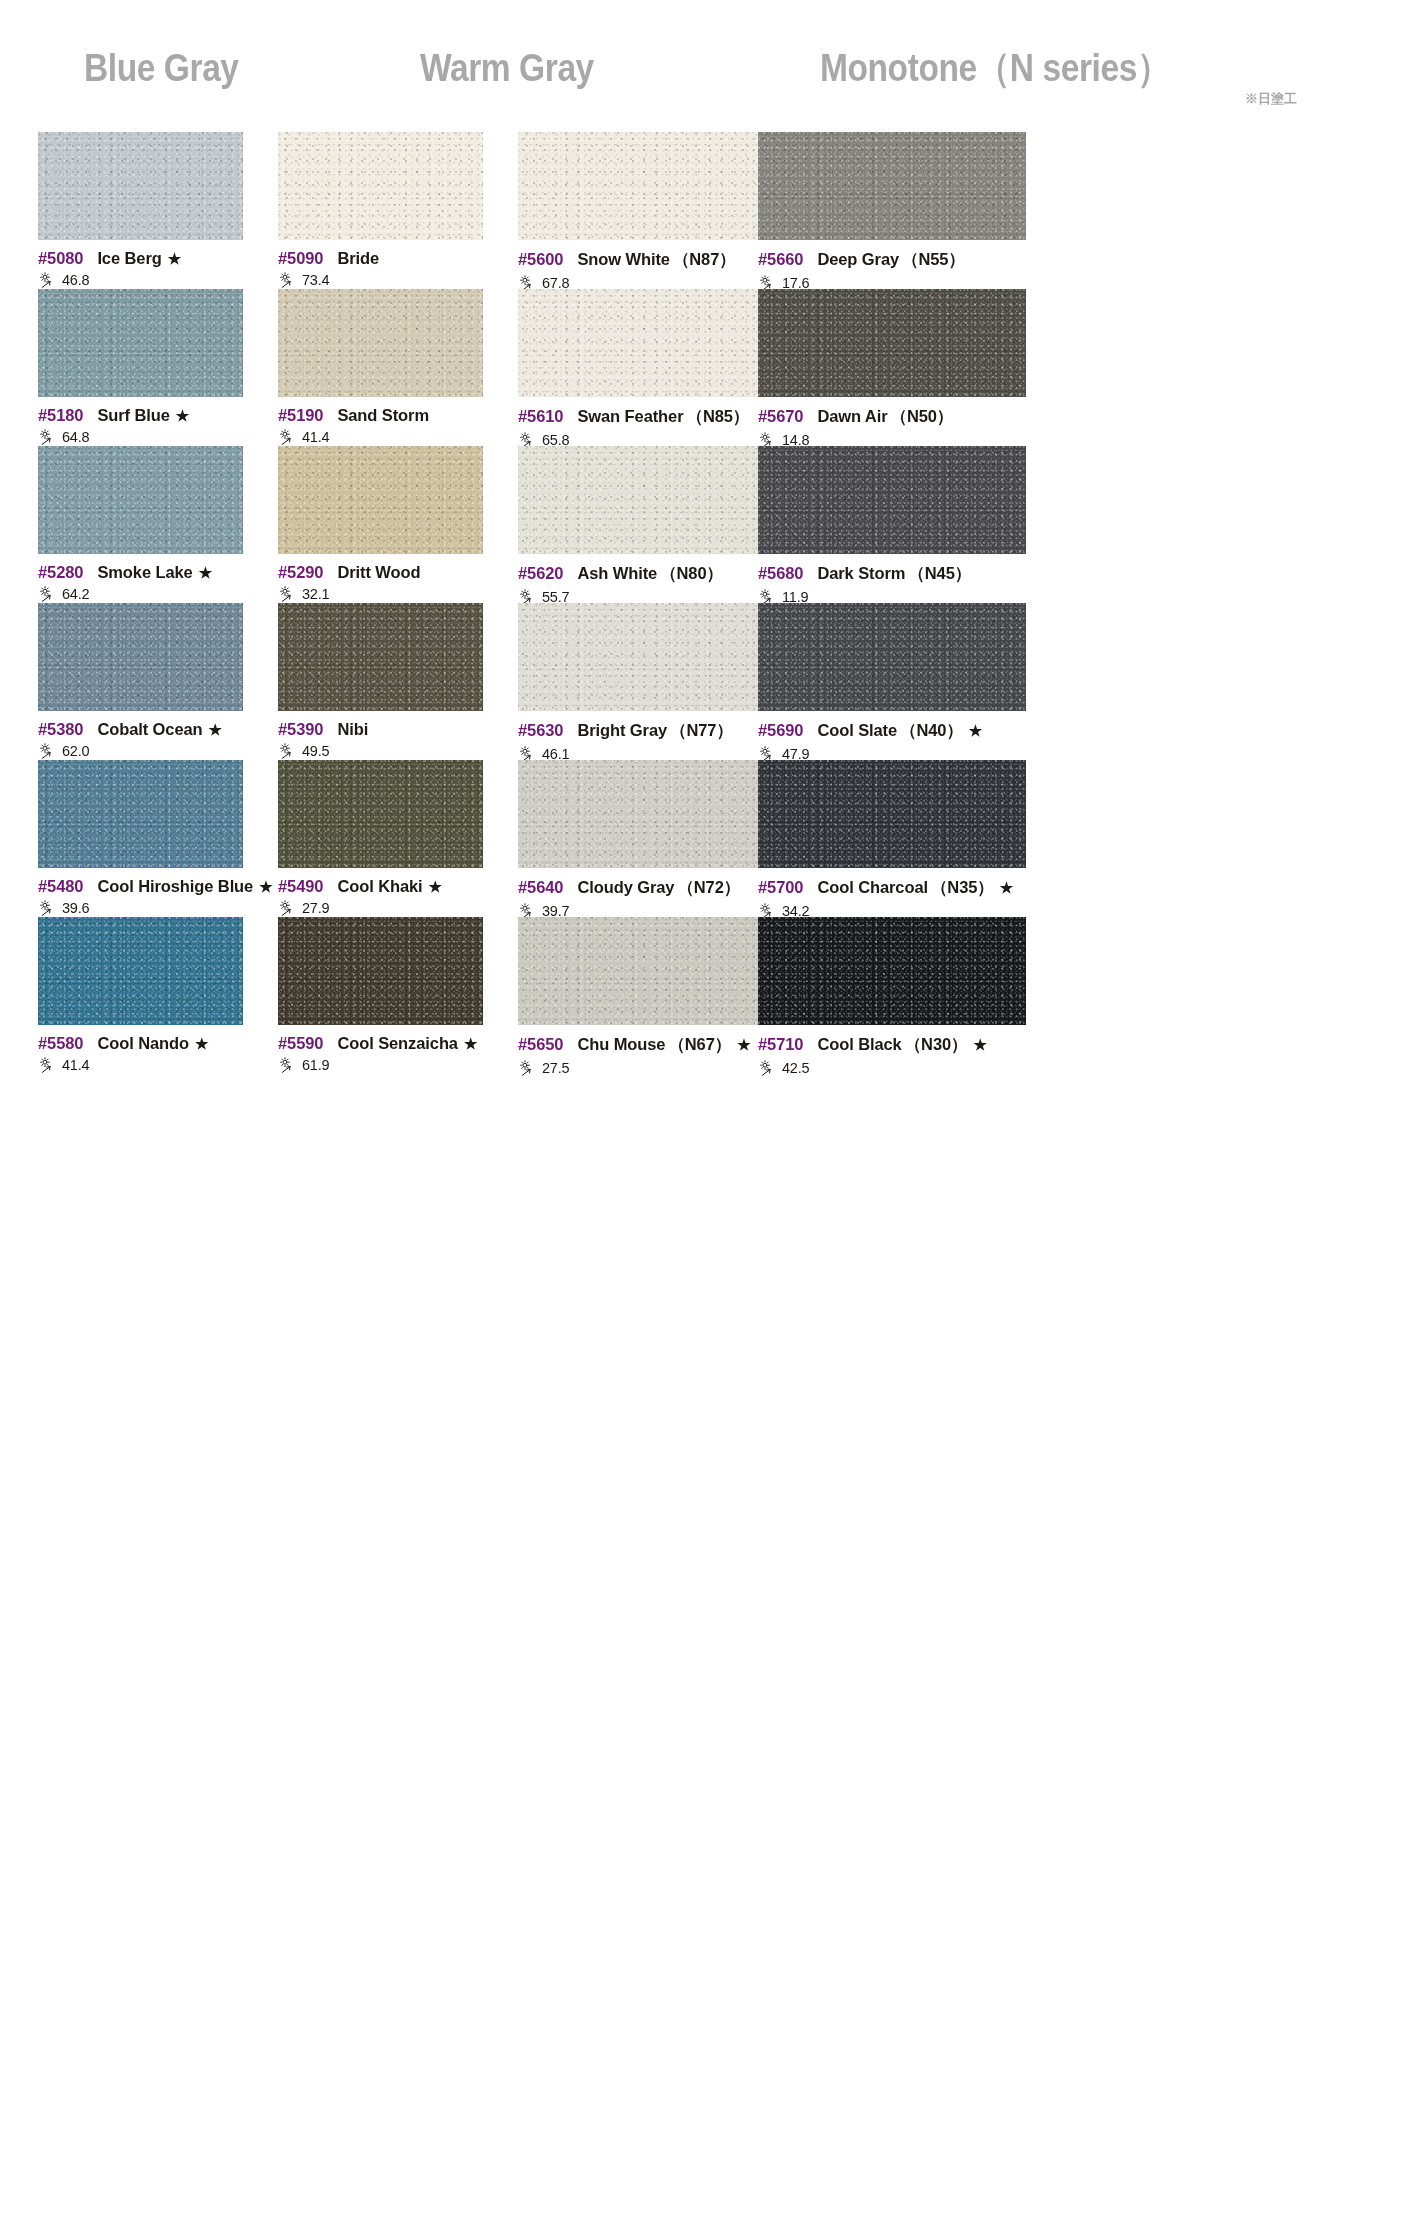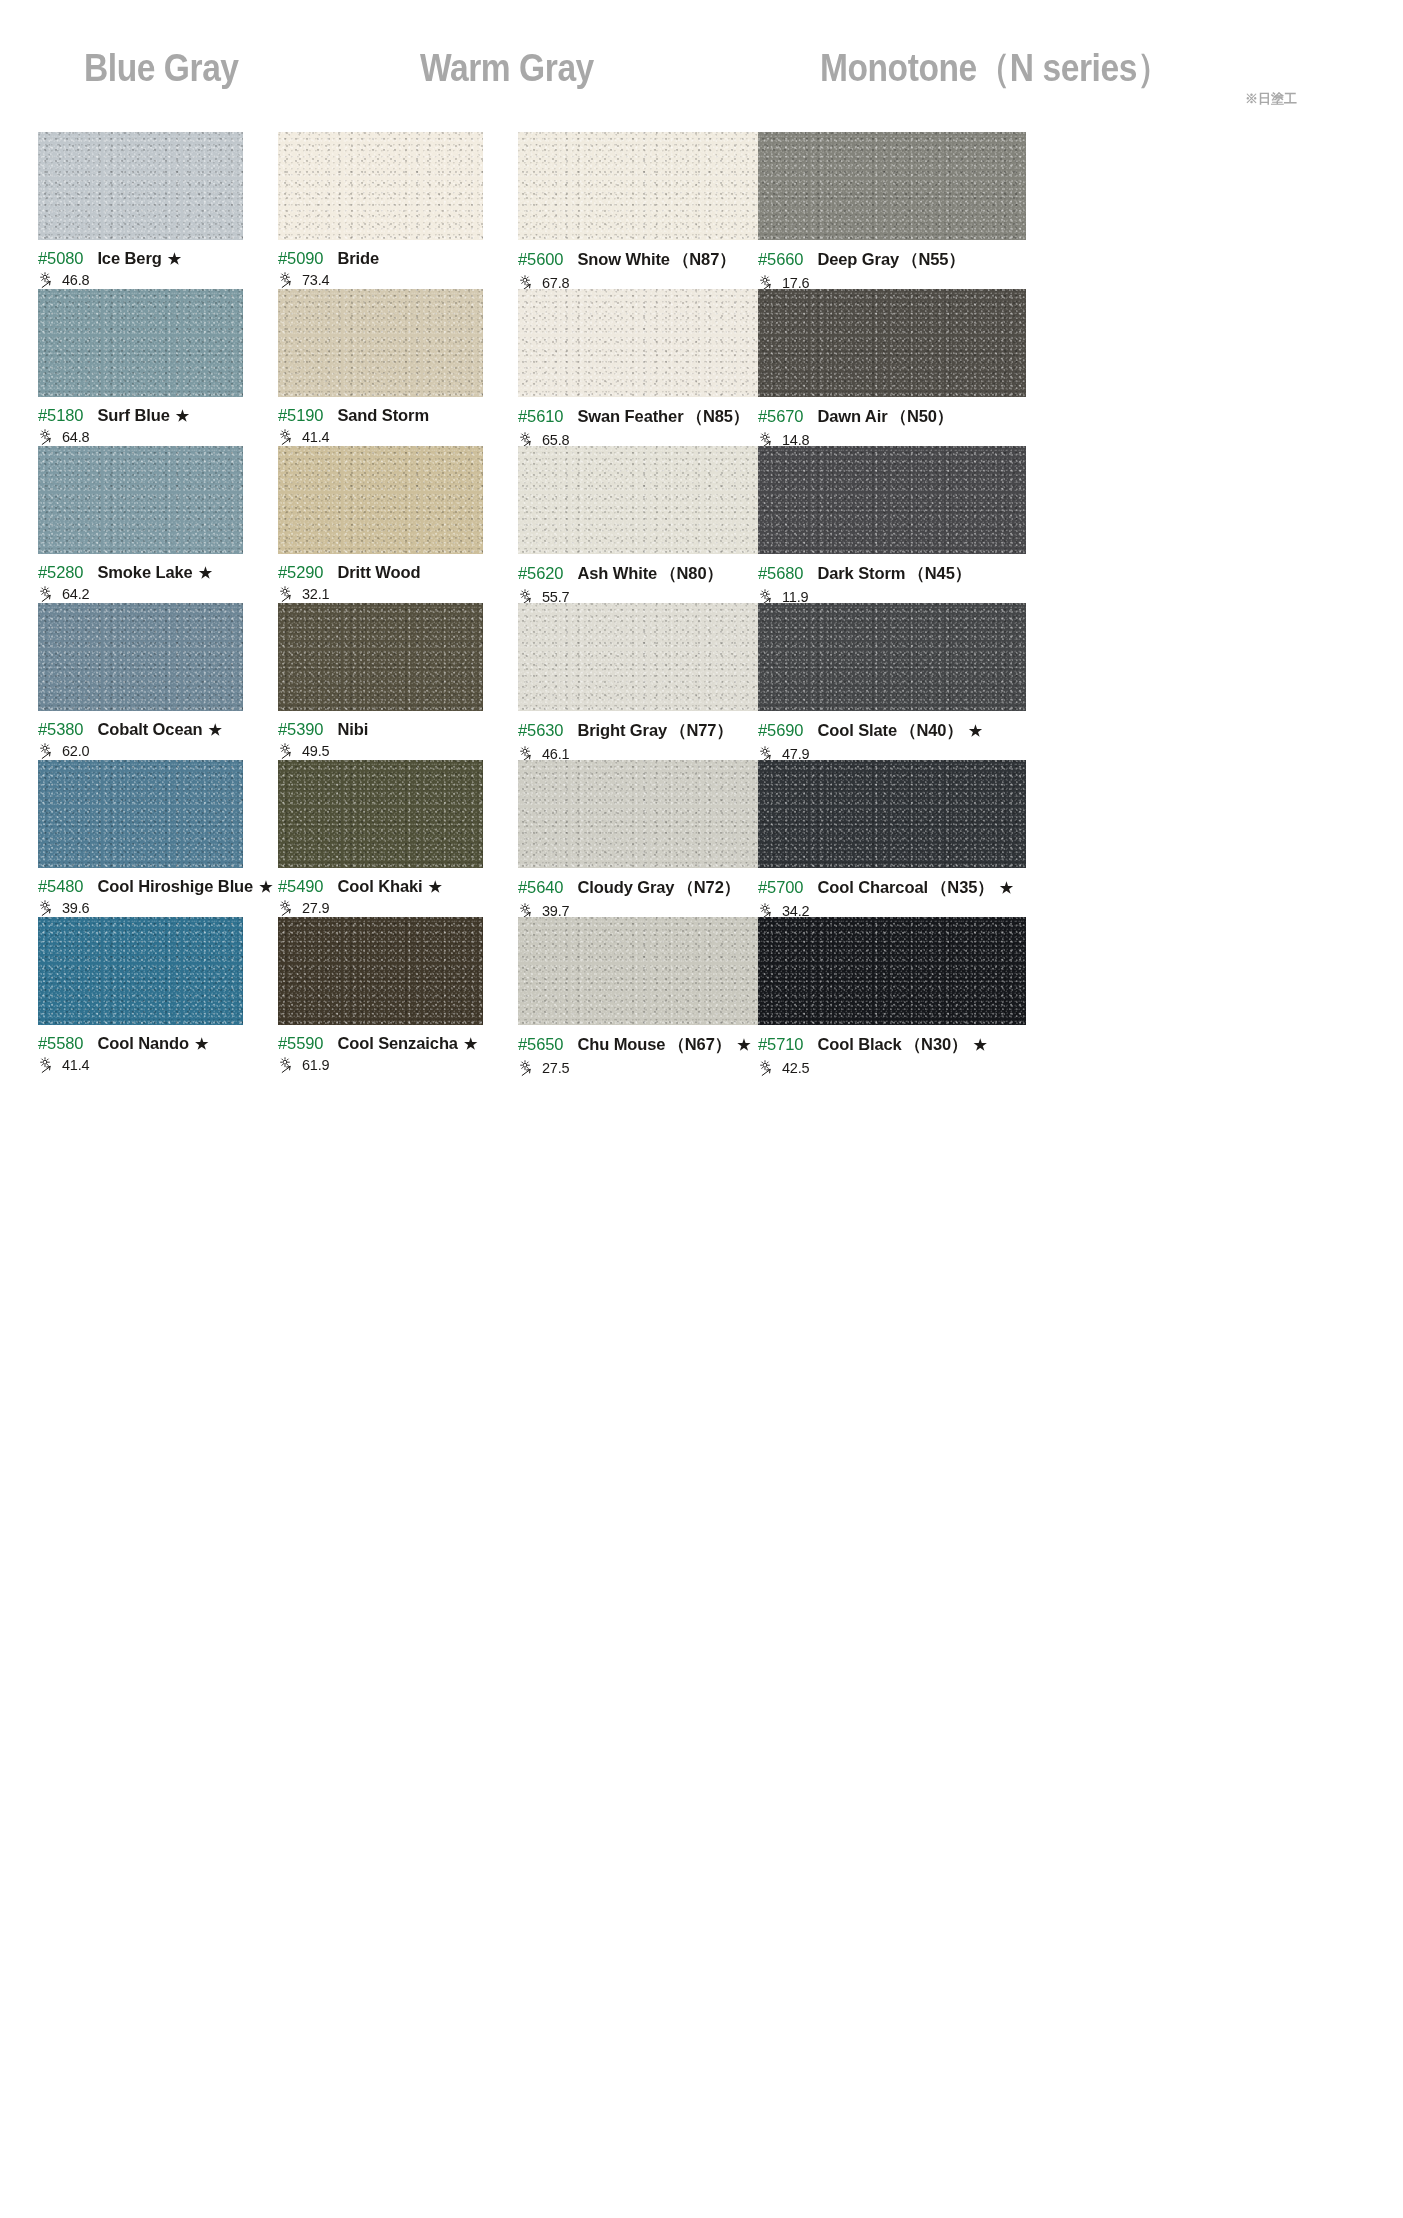--- a/index.html
+++ b/index.html
@@ -122,23 +122,23 @@
     margin-top: 9px;
     display: flex;
     align-items: baseline;
     white-space: nowrap;
     font-size: 16.5px;
     font-weight: 700;
     color: #1c1a18;
     letter-spacing: -0.1px;
   }
   .code {
-    font-weight: 400;
+    font-weight: 700;
     font-size: 16.5px;
-    color: #15803d;
+    color: #701a75;
   }
   .cname {
     font-weight: 700;
     font-size: 16.5px;
     color: #1c1a18;
     margin-left: 14px;
   }
   .nseries {
     font-weight: 700;
     font-size: 16.5px;

